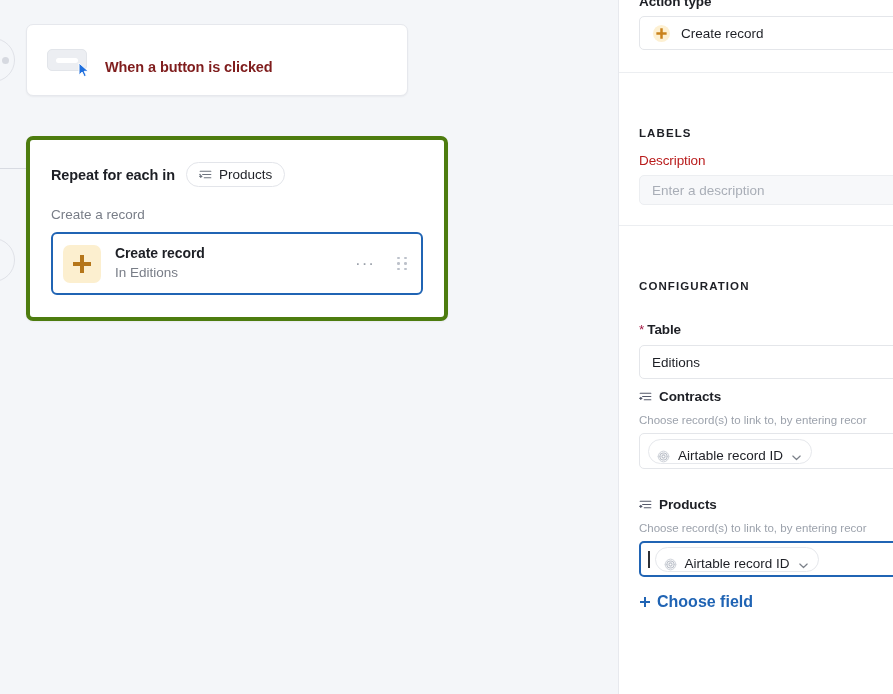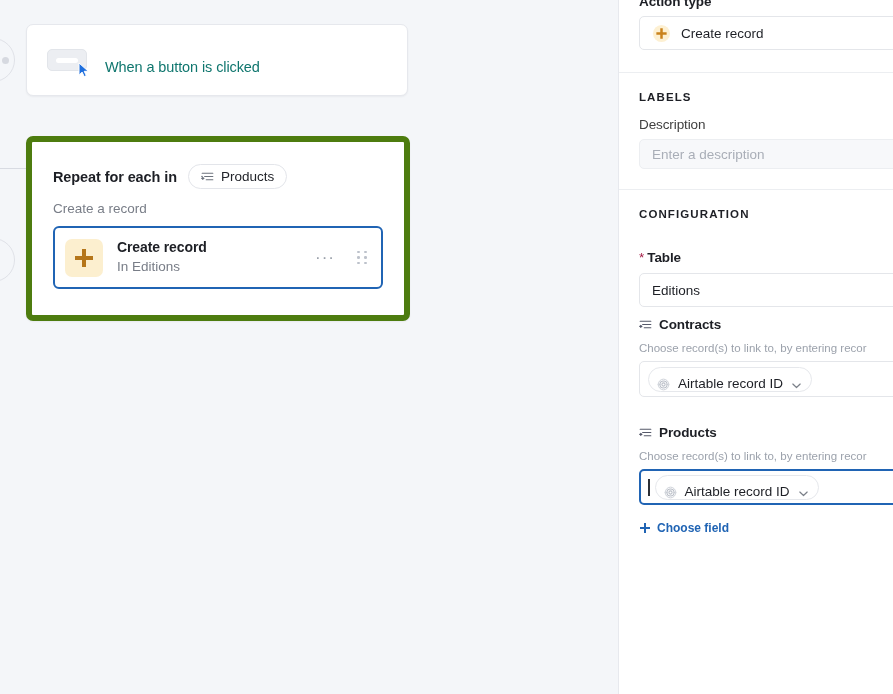--- a/index.html
+++ b/index.html
@@ -66,52 +66,52 @@
     display:block; width: 22px; height: 5px;
     border-radius: 3px; background: #ffffff;
   }
   .cursor-arrow {
     position: absolute; left: 30px; top: 12px;
     width: 12px; height: 16px;
   }
   .trigger-title {
     margin-left: 18px;
     font-size: 14.5px;
-    font-weight: normal;
-    color: #0f766e;
+    font-weight: bold;
+    color: #7f1d1d;
     letter-spacing: -0.1px;
     margin-top: 14px;
   }
 
   
   .loop-card {
     position: absolute; left: 26px; top: 136px;
-    width: 384px; height: 185px;
+    width: 422px; height: 185px;
     background: #ffffff;
-    border: 6px solid #4d7c0f;
+    border: 4px solid #4d7c0f;
     border-radius: 7px;
     box-shadow: 0 1px 2px rgba(16,24,40,0.05);
     padding: 22px 21px 0 21px;
   }
   .loop-head { display: flex; align-items: center; }
   .loop-head-label {
     font-size: 14.5px; font-weight: bold; color: #1d1f25;
     letter-spacing: -0.1px;
   }
   .chip {
     margin-left: 11px;
     display: inline-flex; align-items: center; gap: 7px;
     height: 25px; padding: 0 12px;
     border: 1px solid #e3e5ea;
     border-radius: 13px;
     background: #fff;
     font-size: 13.5px; color: #22242a;
   }
   .loop-sub {
-    margin-top: 12px;
+    margin-top: 20px;
     font-size: 13.5px; color: #787d87;
   }
   .action-row {
     margin-top: 10px;
     height: 63px;
     border: 2px solid #2064b4;
     border-radius: 6px;
     background: #fff;
     display: flex; align-items: center;
     padding: 0 12px 0 10px;
@@ -155,24 +155,24 @@
   .panel-inner { position: relative; padding: 0 20px; }
   .section { padding: 18px 0 20px 0; }
   .hr { height: 1px; background: #eceef1; margin: 0 -20px; }
 
   .field-label {
     font-size: 13.5px; color: #1d1f25; font-weight: bold;
     letter-spacing: -0.1px;
   }
   .section-caption {
     font-size: 11.5px; font-weight: bold; color: #1d1f25;
-    letter-spacing: 1.1px; text-transform: uppercase;
+    letter-spacing: 1.1px; text-transform: uppercase; margin-top: 36px;
   }
   .sub-label {
-    font-size: 13.5px; color: #404040; letter-spacing: -0.1px;
+    font-size: 13.5px; color: #b91c1c; letter-spacing: -0.1px;
   }
   .value-text { font-size: 13.5px; color: #1d1f25; }
   .req-star { color: #a31a44; font-size: 13.5px; margin-right: 3px; }
   .helper {
     font-size: 11.5px; color: #9ca2ac;
     white-space: nowrap; overflow: hidden;
   }
 
   .select-box {
     margin-top: 7px;
@@ -228,21 +228,21 @@
   .field-title-row .ftname {
     font-size: 13.5px; font-weight: bold; color: #1d1f25; letter-spacing: -0.1px;
   }
   .mt18 { margin-top: 10px; }
   .mt14 { margin-top: 14px; }
   .mt10 { margin-top: 10px; }
   .mt24 { margin-top: 28px; }
   .add-field {
     margin-top: 16px;
     display: flex; align-items: center; gap: 6px;
-    font-size: 12px; color: #2064b4; font-weight: bold;
+    font-size: 16px; color: #2064b4; font-weight: bold;
   }
   svg { display: block; }
 </style>
 </head>
 <body>
 
 <div id="app">
 
   <div class="canvas">
 

